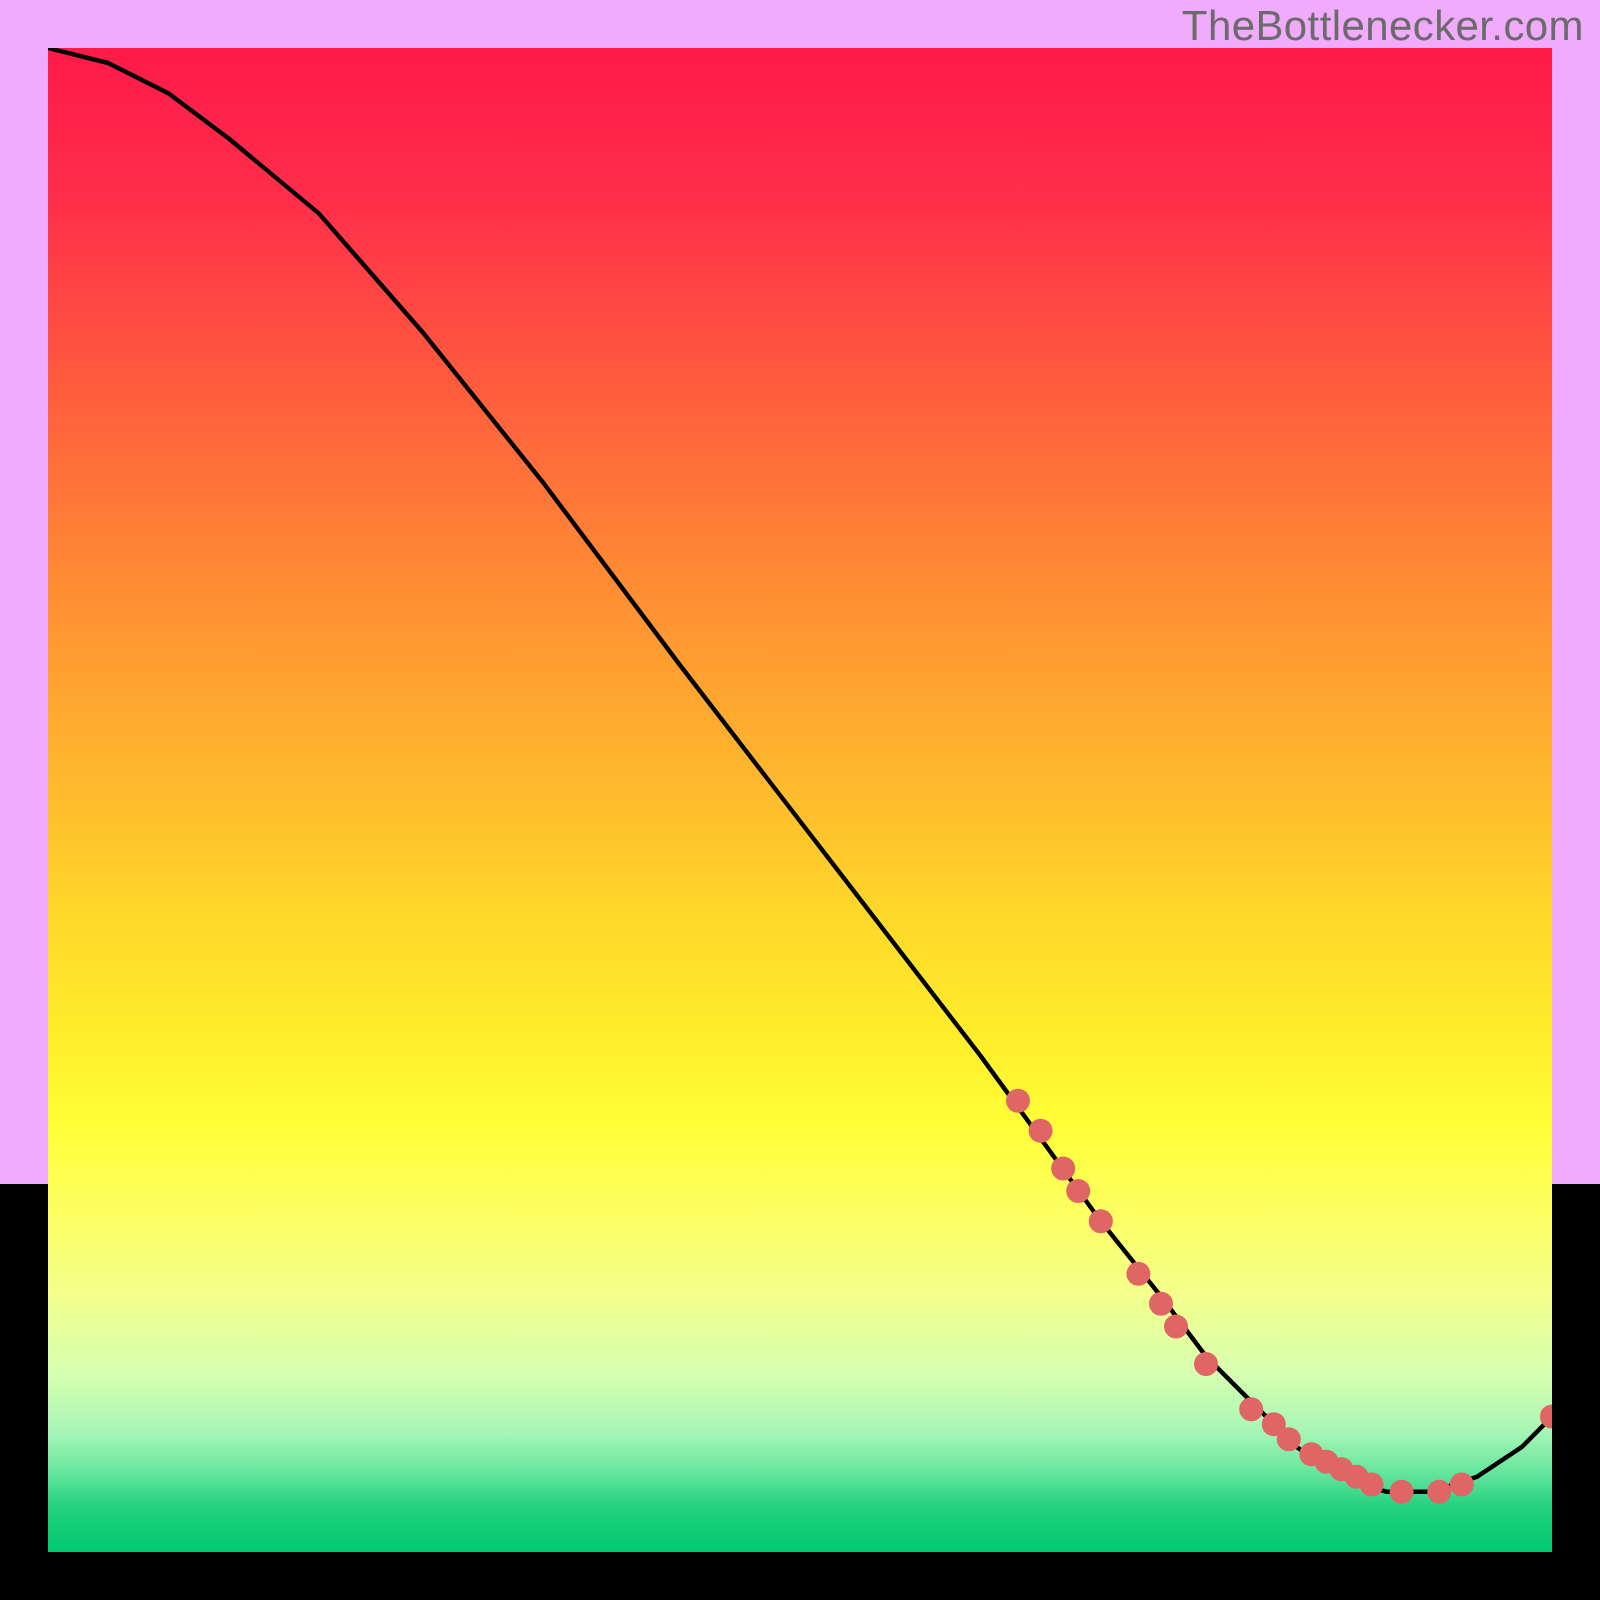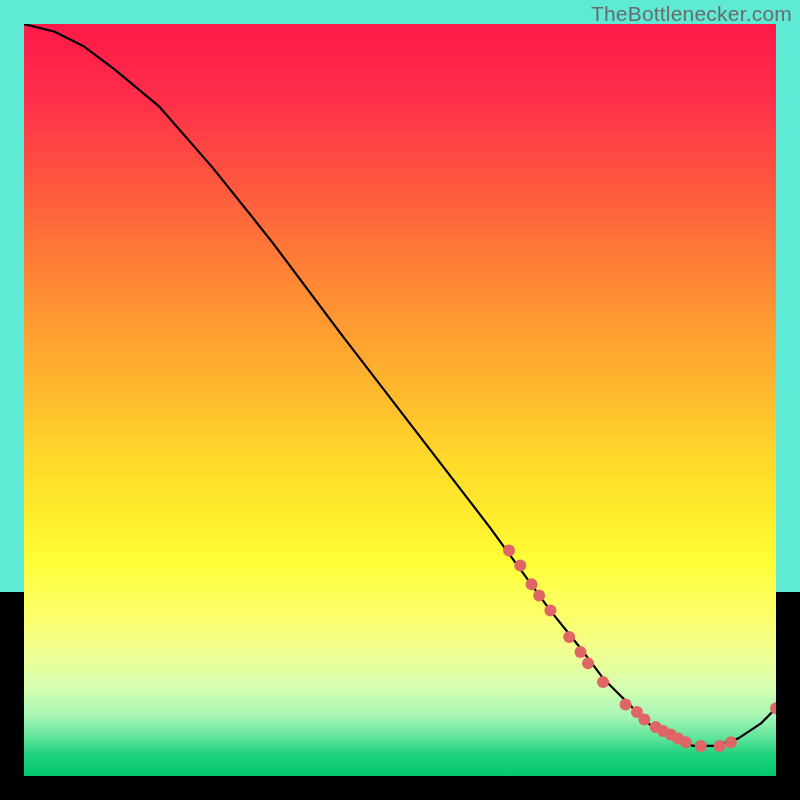--- a/index.html
+++ b/index.html
@@ -8,21 +8,21 @@
     width: 800px;
     height: 800px;
     background: #000;
     overflow: hidden;
     font-family: Arial, Helvetica, sans-serif;
   }
   .stage {
     position: relative;
     width: 800px;
     height: 592px;
-    background: #5eead4;
+    background: #f0abfc;
   }
   .plot {
     position: absolute;
     left: 24px;
     top: 24px;
     width: 752px;
     height: 752px;
     background: linear-gradient(to bottom,
       #ff1a49 0%,
       #ff2e4a 10%,

